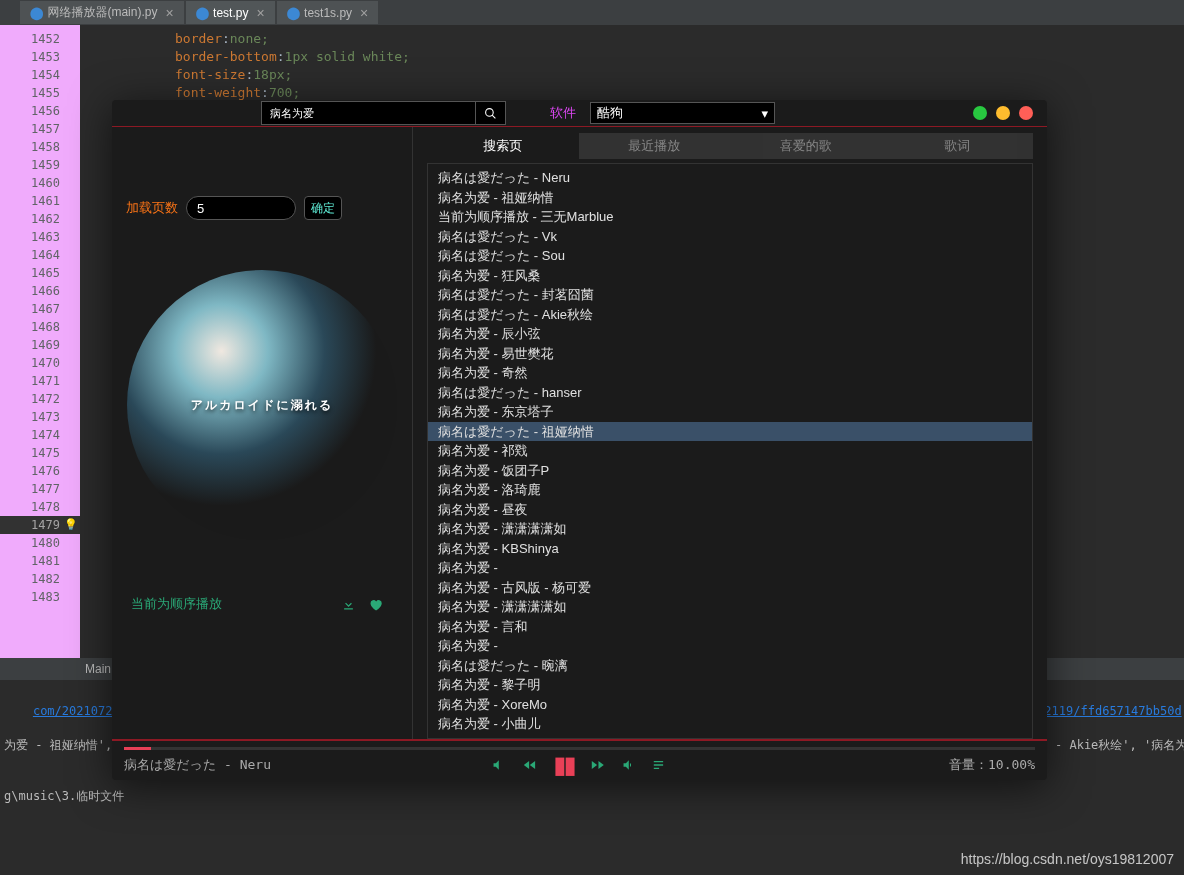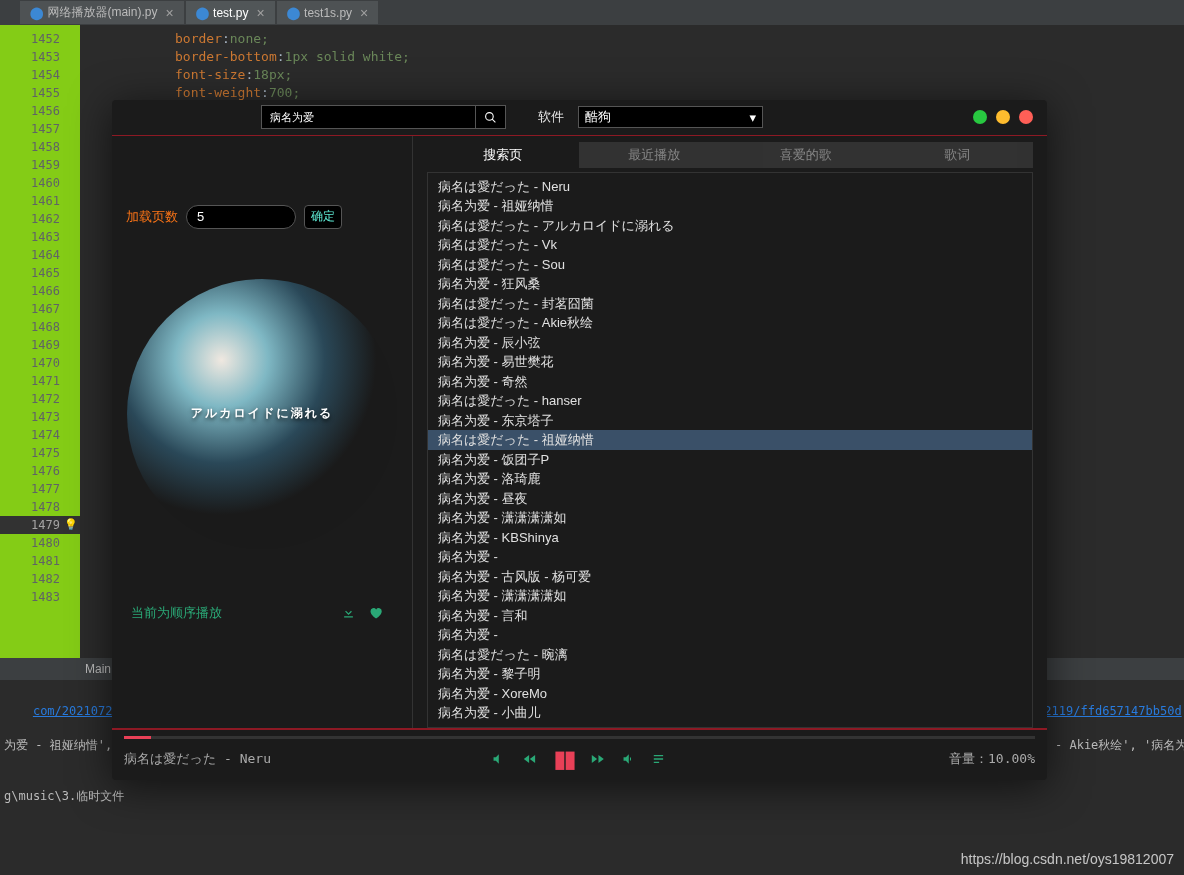--- a/index.html
+++ b/index.html
@@ -3,41 +3,41 @@
 <meta charset="utf-8">
 <style>
 * { margin:0; padding:0; box-sizing:border-box; }
 body { width:1184px; height:875px; background:#2b2b2b; font-family:"Microsoft YaHei",sans-serif; font-size:12px; color:#a9b7c6; overflow:hidden; position:relative; }
 .ide-tabs { height:25px; background:#3c3f41; display:flex; align-items:center; padding-left:20px; gap:2px; }
 .ide-tab { height:23px; padding:0 10px; display:flex; align-items:center; gap:4px; background:#4e5254; color:#bbbbbb; font-size:12px; cursor:pointer; }
 .ide-tab.active { background:#515658; color:#ffffff; }
 .ide-tab .py-ico { color:#3c88d4; font-weight:bold; }
 .ide-tab .close { color:#a0a0a0; font-size:14px; margin-left:4px; }
 .ide-body { display:flex; height:650px; }
-.gutter { width:80px; background:#84cc16; padding-top:5px; text-align:right; }
+.gutter { width:80px; background:#f0abfc; padding-top:5px; text-align:right; }
 .gutter .ln { height:18px; line-height:18px; padding-right:20px; color:#606366; font-family:Consolas,monospace; font-size:12px; position:relative; }
 .gutter .ln.hl { background:#323232; color:#a4a3a3; }
 .gutter .ln.bulb::after { content:"💡"; position:absolute; right:2px; font-size:11px; }
 .code-area { flex:1; background:#2b2b2b; padding-top:5px; font-family:Consolas,monospace; font-size:13px; line-height:18px; position:relative; }
 .code-area .cl { padding-left:95px; color:#a9b7c6; white-space:pre; }
 .code-area .p-orange { color:#cc7832; }
 .code-area .p-green { color:#6a8759; }
 .status-bar { position:absolute; bottom:195px; left:0; right:0; height:22px; background:#3c3f41; display:flex; align-items:center; padding-left:85px; color:#bbbbbb; font-size:12px; }
 .terminal { position:absolute; bottom:0; left:0; right:0; height:195px; background:#2b2b2b; color:#bbbbbb; font-family:Consolas,monospace; font-size:12px; padding:6px 0 0 0; overflow:hidden; }
 .terminal .t-line { white-space:pre; padding:0 4px; line-height:17px; }
 .terminal .lk { color:#287bde; text-decoration:underline; }
 .terminal .watermark { position:absolute; bottom:8px; right:10px; color:#e0e0e0; font-family:sans-serif; font-size:14px; opacity:0.85; }
 
 
 .player { position:absolute; top:100px; left:112px; width:935px; height:680px; background:#1b1b1b; border-radius:4px; box-shadow:0 6px 40px rgba(0,0,0,0.6); z-index:50; display:flex; flex-direction:column; }
 .titlebar { height:40px; display:flex; align-items:center; padding:0 14px; gap:14px; border-bottom:1px solid #8d1924; }
 .search-wrap { display:flex; align-items:center; margin-left:135px; }
 .search-in { width:215px; height:24px; background:#000; border:1px solid #555; color:#fff; padding:0 8px; font-size:11px; outline:none; }
 .search-btn { width:30px; height:24px; background:#000; border:1px solid #555; border-left:none; color:#fff; display:flex; align-items:center; justify-content:center; cursor:pointer; }
-.lbl-soft { color:#e5e5e5; font-size:13px; margin-left:18px; }
+.lbl-soft { color:#d946ef; font-size:13px; margin-left:30px; }
 .soft-sel { width:185px; height:22px; background:#000; border:1px solid #555; color:#fff; padding:0 6px; font-size:13px; display:flex; align-items:center; justify-content:space-between; cursor:pointer; }
 .win-dots { margin-left:auto; display:flex; gap:9px; }
 .dot { width:14px; height:14px; border-radius:50%; }
 .dot.g { background:#28c840; } .dot.y { background:#febc2e; } .dot.r { background:#ff5f57; }
 .player-body { flex:1; display:flex; }
 .left-pane { width:300px; padding:14px; display:flex; flex-direction:column; }
 .load-row { display:flex; align-items:center; gap:8px; margin-top:55px; }
 .load-lbl { color:#f97316; font-size:13px; }
 .load-in { width:110px; height:24px; background:#000; border:1px solid #555; border-radius:12px; color:#fff; padding:0 10px; font-size:13px; }
 .load-ok { width:38px; height:24px; background:#000; border:1px solid #555; border-radius:4px; color:#5eead4; font-size:12px; cursor:pointer; }
@@ -224,32 +224,33 @@
     <div class="right-pane">
       <div class="tabs">
           <div class="tab active">搜索页</div>
           <div class="tab">最近播放</div>
           <div class="tab">喜爱的歌</div>
           <div class="tab">歌词</div>
         </div>
       <div class="results">
           <div class="res-item">病名は愛だった - Neru</div>
           <div class="res-item">病名为爱 - 祖娅纳惜</div>
-          <div class="res-item">病名は愛だった - アルカロイドに溺れる</div>
+          <div class="res-item">当前为顺序播放 - 三无Marblue</div>
           <div class="res-item">病名は愛だった - Vk</div>
           <div class="res-item">病名は愛だった - Sou</div>
           <div class="res-item">病名为爱 - 狂风桑</div>
           <div class="res-item">病名は愛だった - 封茗囧菌</div>
           <div class="res-item">病名は愛だった - Akie秋绘</div>
           <div class="res-item">病名为爱 - 辰小弦</div>
           <div class="res-item">病名为爱 - 易世樊花</div>
           <div class="res-item">病名为爱 - 奇然</div>
           <div class="res-item">病名は愛だった - hanser</div>
           <div class="res-item">病名为爱 - 东京塔子</div>
           <div class="res-item sel">病名は愛だった - 祖娅纳惜</div>
+          <div class="res-item">病名为爱 - 祁戣</div>
           <div class="res-item">病名为爱 - 饭团子P</div>
           <div class="res-item">病名为爱 - 洛琦鹿</div>
           <div class="res-item">病名为爱 - 昼夜</div>
           <div class="res-item">病名为爱 - 潇潇潇潇如</div>
           <div class="res-item">病名为爱 - KBShinya</div>
           <div class="res-item">病名为爱 - </div>
           <div class="res-item">病名为爱 - 古风版 - 杨可爱</div>
           <div class="res-item">病名为爱 - 潇潇潇潇如</div>
           <div class="res-item">病名为爱 - 言和</div>
           <div class="res-item">病名为爱 - </div>

